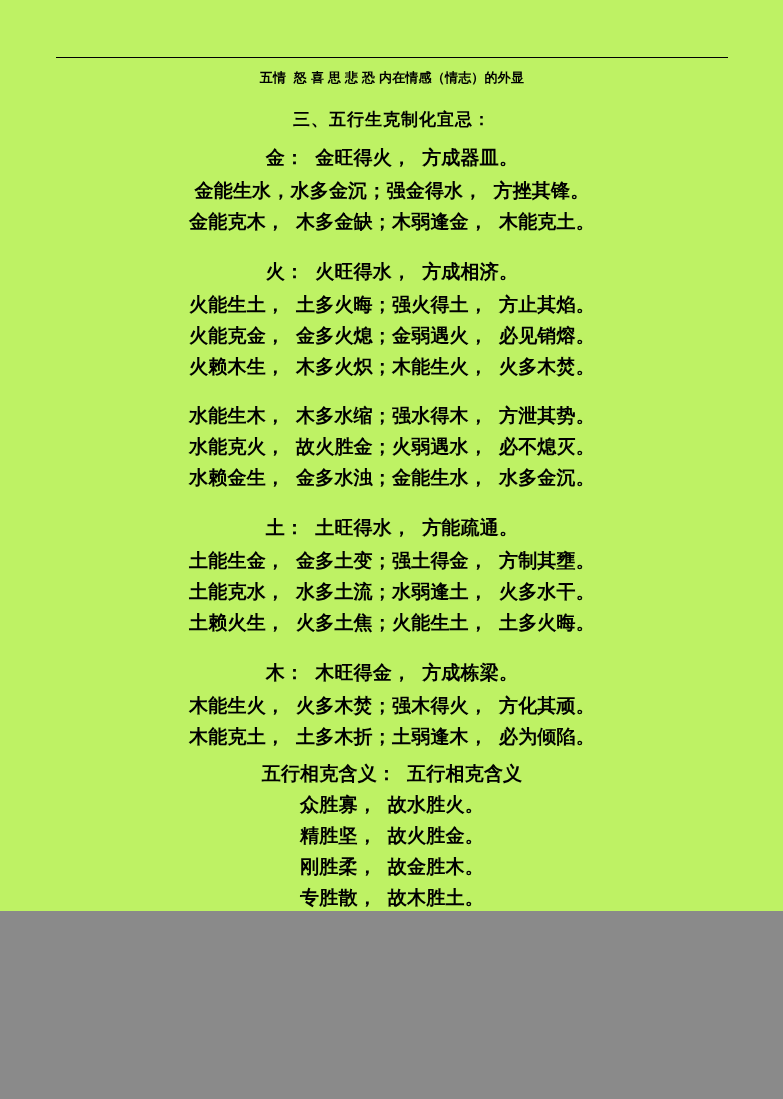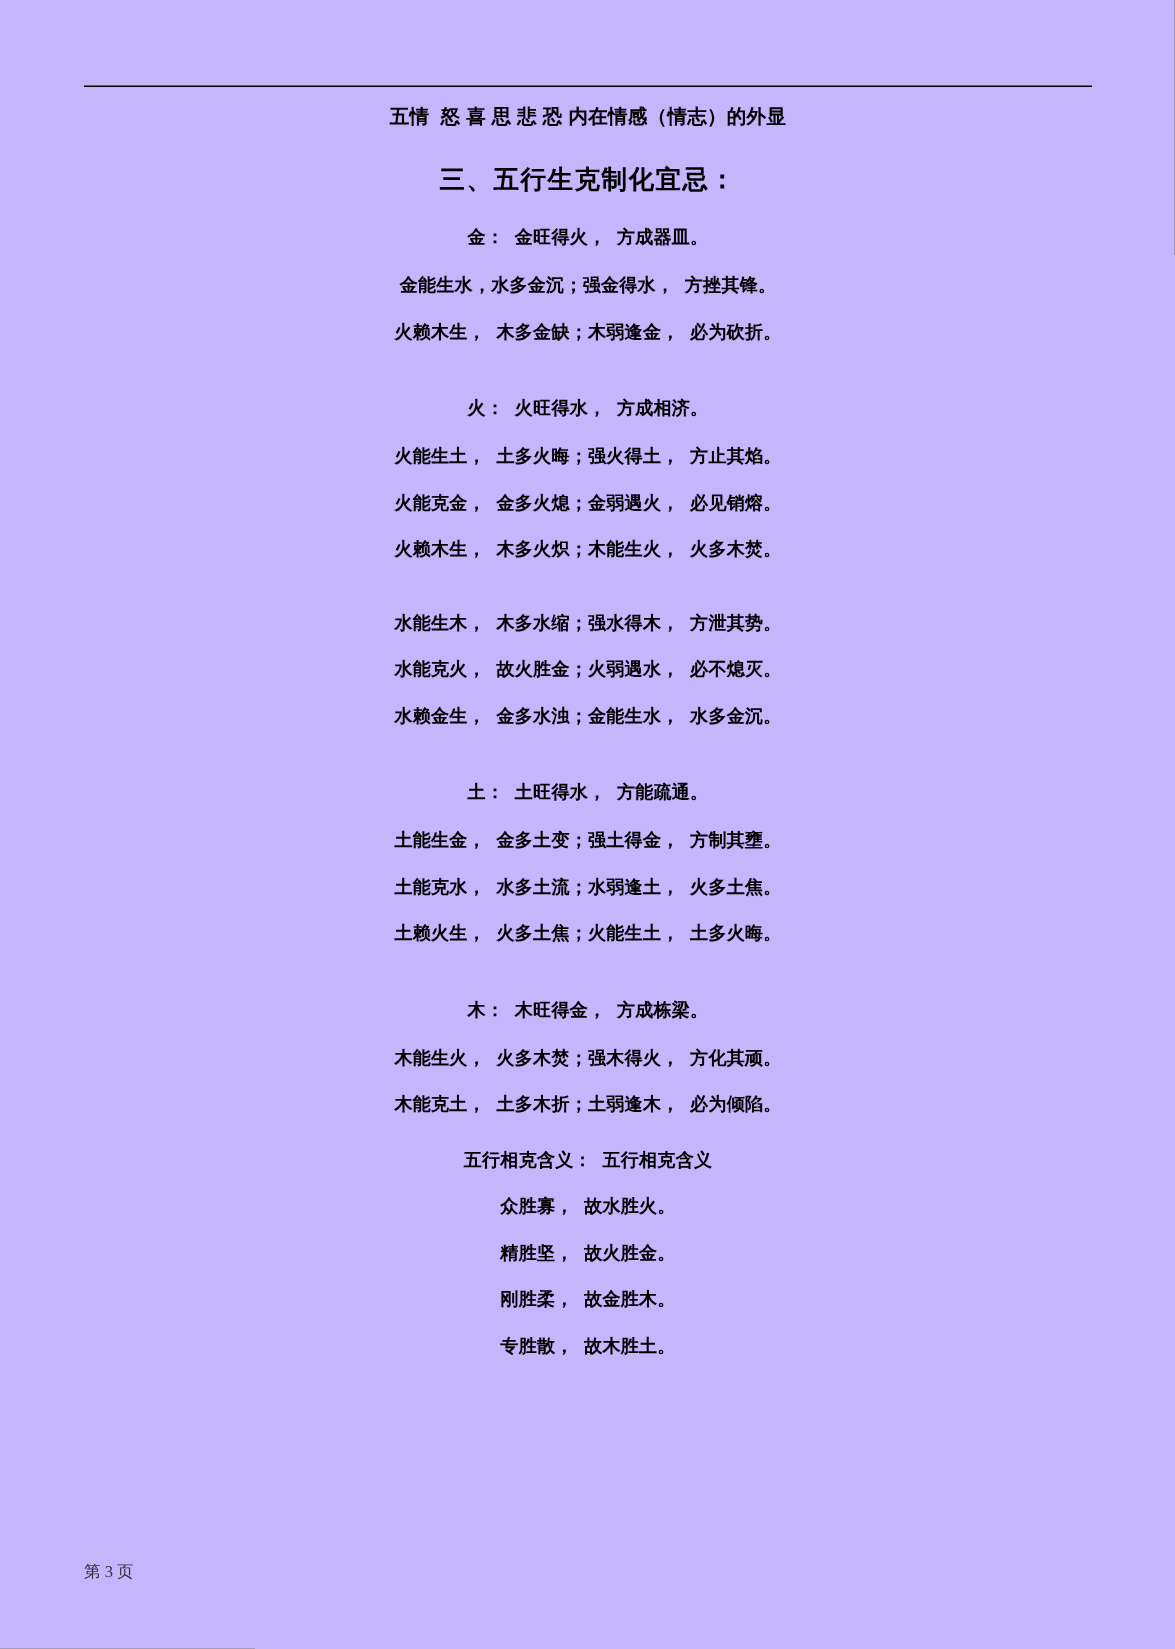--- a/index.html
+++ b/index.html
@@ -6,22 +6,22 @@
     margin: 0;
     padding: 0;
     background: #8a8a8a;
   }
   body {
     font-family: "Liberation Sans", sans-serif;
   }
   .page {
     position: relative;
     width: 783px;
-    height: 1099px;
-    background: #c4b5fd;
+    height: 911px;
+    background: #bef264;
     margin: 0 auto;
     overflow: hidden;
   }
   .content {
     position: absolute;
     left: 56px;
     top: 0;
     width: 672px;
     height: 1099px;
   }
@@ -36,21 +36,21 @@
   .doc-body {
     position: absolute;
     left: 0;
     top: 62px;
     width: 672px;
   }
   .line {
     text-align: center;
     color: #000;
     font-weight: bold;
-    font-size: 12px;
+    font-size: 19px;
     line-height: 31px;
     white-space: pre;
     letter-spacing: 0.2px;
   }
   .line.heading {
     font-size: 17px;
     line-height: 42px;
     letter-spacing: 1px;
     margin-top: 6px;
   }
@@ -86,37 +86,37 @@
     <div class="top-rule"></div>
 
     <div class="doc-body">
 
       <div class="line small">五情  怒 喜 思 悲 恐 内在情感（情志）的外显</div>
 
       <div class="line heading">三、五行生克制化宜忌：</div>
 
       <div class="line elem">金：  金旺得火，  方成器皿。</div>
       <div class="line">金能生水，水多金沉；强金得水，  方挫其锋。</div>
-      <div class="line">火赖木生，  木多金缺；木弱逢金，  必为砍折。</div>
+      <div class="line">金能克木，  木多金缺；木弱逢金，  木能克土。</div>
       <div class="spacer"></div>
 
       <div class="line elem">火：  火旺得水，  方成相济。</div>
       <div class="line">火能生土，  土多火晦；强火得土，  方止其焰。</div>
       <div class="line">火能克金，  金多火熄；金弱遇火，  必见销熔。</div>
       <div class="line">火赖木生，  木多火炽；木能生火，  火多木焚。</div>
       <div class="spacer"></div>
 
       <div class="line">水能生木，  木多水缩；强水得木，  方泄其势。</div>
       <div class="line">水能克火，  故火胜金；火弱遇水，  必不熄灭。</div>
       <div class="line">水赖金生，  金多水浊；金能生水，  水多金沉。</div>
       <div class="spacer"></div>
 
       <div class="line elem">土：  土旺得水，  方能疏通。</div>
       <div class="line">土能生金，  金多土变；强土得金，  方制其壅。</div>
-      <div class="line">土能克水，  水多土流；水弱逢土，  火多土焦。</div>
+      <div class="line">土能克水，  水多土流；水弱逢土，  火多水干。</div>
       <div class="line">土赖火生，  火多土焦；火能生土，  土多火晦。</div>
       <div class="spacer"></div>
 
       <div class="line elem">木：  木旺得金，  方成栋梁。</div>
       <div class="line">木能生火，  火多木焚；强木得火，  方化其顽。</div>
       <div class="line">木能克土，  土多木折；土弱逢木，  必为倾陷。</div>
       <div class="spacer-sm"></div>
 
       <div class="line">五行相克含义：  五行相克含义</div>
       <div class="line">众胜寡，  故水胜火。</div>

